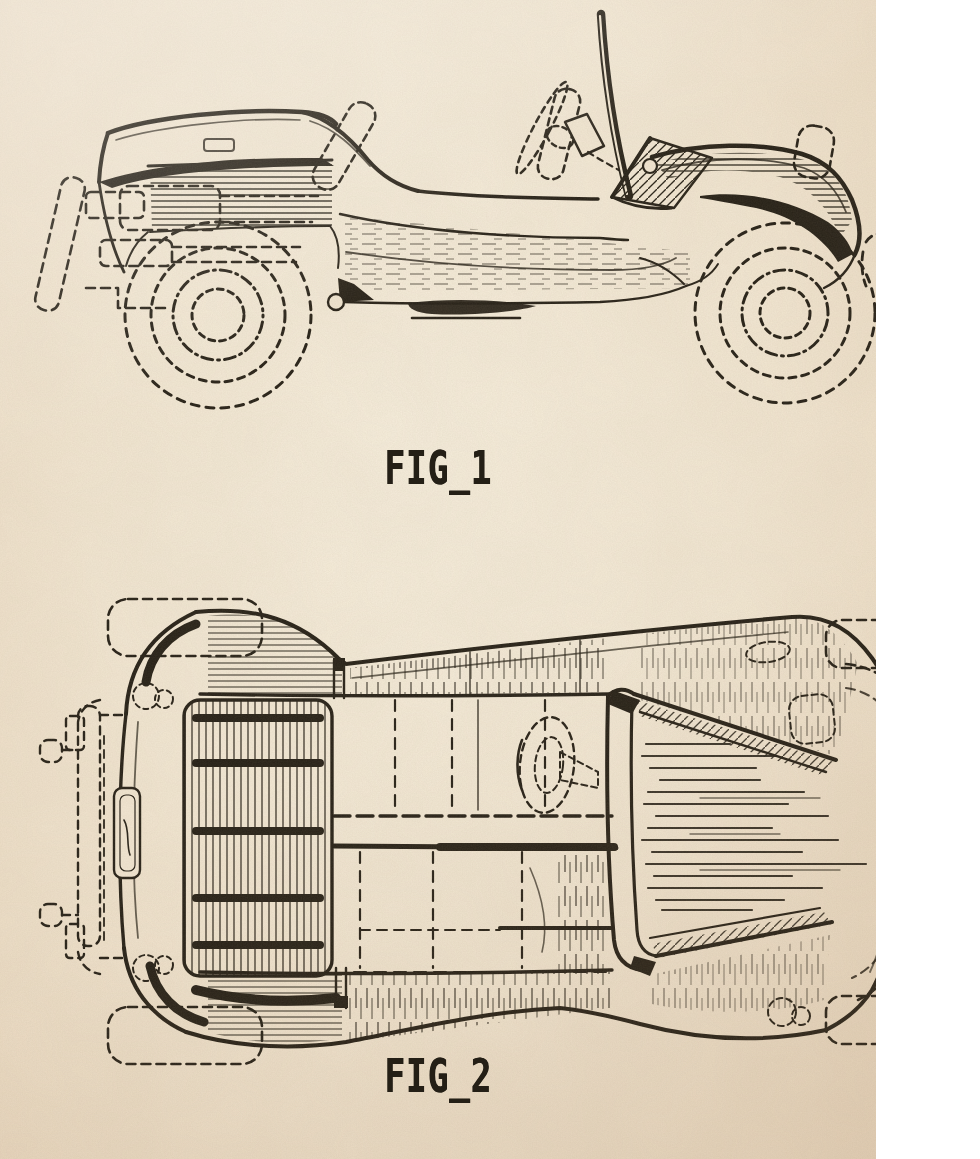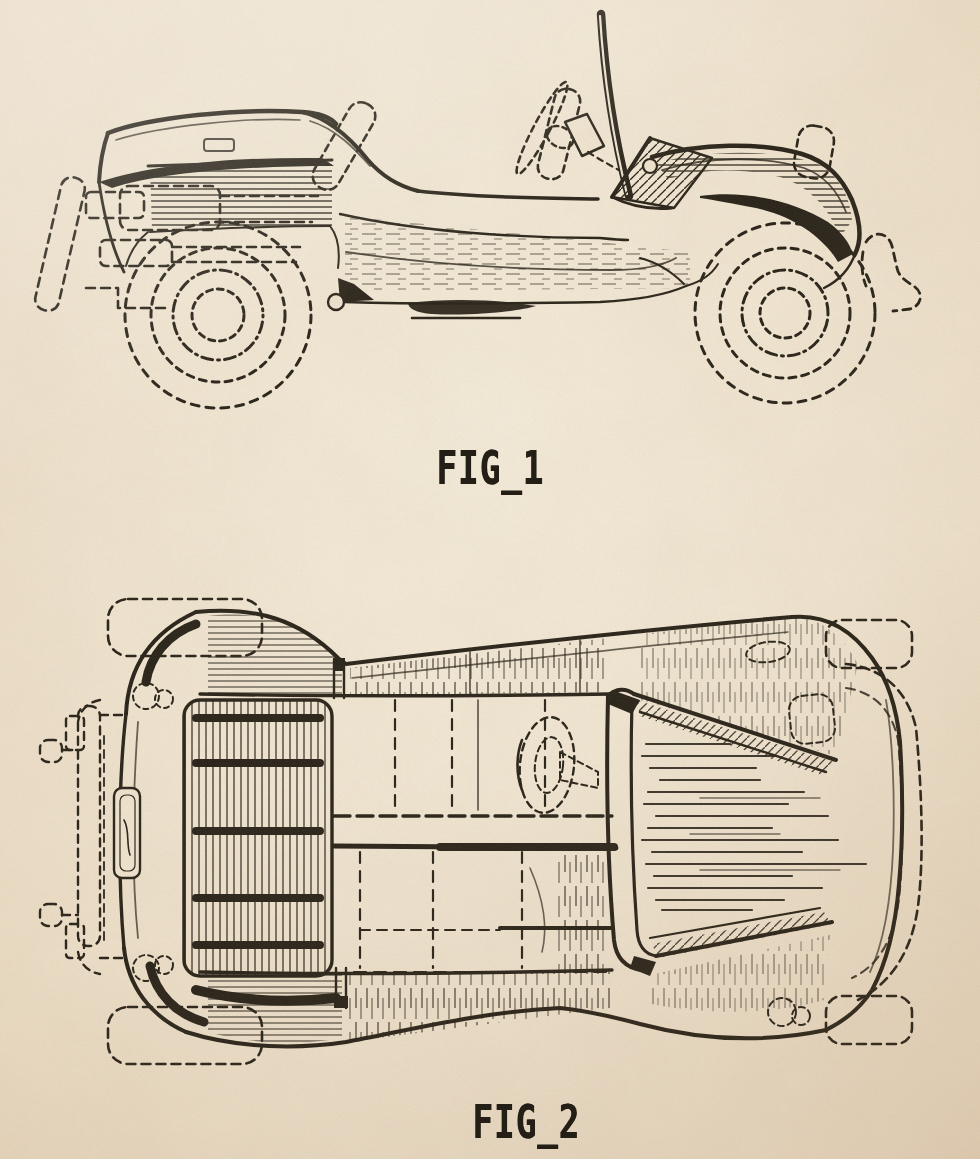--- a/index.html
+++ b/index.html
@@ -1,29 +1,29 @@
 <!DOCTYPE html>
 <html><head>
 <meta charset="utf-8">
 <style>
   html,body{margin:0;padding:0;}
   .page{
-    position:relative;width:980px;height:1159px;overflow:hidden;
+    position:relative;width:876px;height:1159px;overflow:hidden;
     background:
       radial-gradient(ellipse at 48% 38%, #f6eedd 0%, #f2e7d3 52%, #ead9c1 100%);
     font-family:"DejaVu Sans Mono","Liberation Mono",monospace;
   }
   .tint{
     position:absolute;inset:0;pointer-events:none;
     background:linear-gradient(155deg, rgba(255,255,255,.28) 0%, rgba(255,255,255,0) 30%, rgba(0,0,0,0) 60%, rgba(140,95,55,.10) 100%);
   }
   svg.art{position:absolute;left:0;top:0;}
   .fig-label-wrap{position:absolute;left:0;width:100%;text-align:center;}
   .fig1-wrap{top:444px;}
-  .fig2-wrap{top:1098px;padding-left:36px;}
+  .fig2-wrap{top:1052px;}
   .fig-label{
     display:inline-block;
     font-weight:bold;font-size:41px;letter-spacing:1px;color:#241f16;
     transform:scale(.84,1.12);
     text-shadow:.6px .4px 0 #241f16;
   }
 </style>
 </head>
 <body>
 

